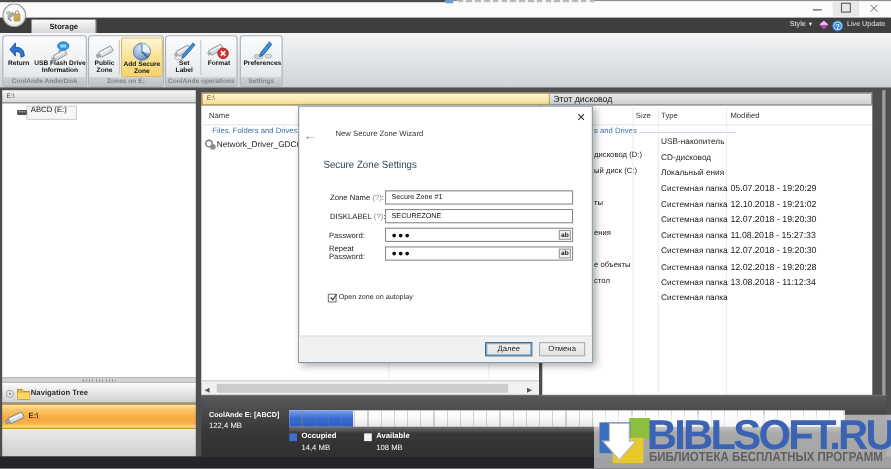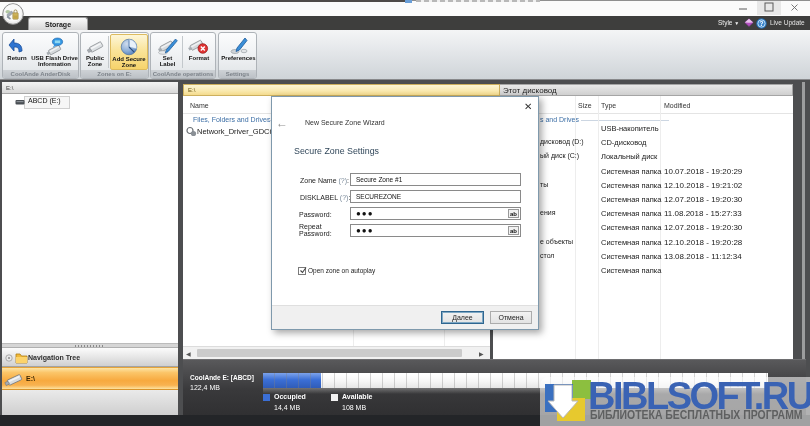--- a/index.html
+++ b/index.html
@@ -253,36 +253,36 @@
   <div class="abs" style="left:88px;top:24px;width:88px;height:1px;background:#ccd6e2;"></div>
   <div class="abs" style="left:82px;top:0;width:1px;height:263px;background:#ededed;"></div>
   <div class="abs" style="left:105px;top:0;width:1px;height:263px;background:#ededed;"></div>
   <div class="abs" style="left:167px;top:0;width:1px;height:263px;background:#ededed;"></div>
 </div>
 <div class="abs" id="rrows" style="left:493px;top:124px;width:300px;">
 <div class="abs row7" style="left:108px;top:0.0px;">USB-накопитель</div>
 <div class="abs row7 frg" style="left:47px;top:14.2px;">дисковод (D:)</div>
 <div class="abs row7" style="left:108px;top:14.2px;">CD-дисковод</div>
 <div class="abs row7 frg" style="left:47px;top:28.4px;">ый диск (C:)</div>
-<div class="abs row7" style="left:108px;top:28.4px;">Локальный диск</div>
+<div class="abs row7" style="left:108px;top:28.4px;">Локальный ения</div>
 <div class="abs row7" style="left:108px;top:42.6px;">Системная папка</div>
-<div class="abs row7 dte" style="left:171px;top:42.6px;">10.07.2018 - 19:20:29</div>
+<div class="abs row7 dte" style="left:171px;top:42.6px;">05.07.2018 - 19:20:29</div>
 <div class="abs row7 frg" style="left:47px;top:56.8px;">ты</div>
 <div class="abs row7" style="left:108px;top:56.8px;">Системная папка</div>
 <div class="abs row7 dte" style="left:171px;top:56.8px;">12.10.2018 - 19:21:02</div>
 <div class="abs row7" style="left:108px;top:71.0px;">Системная папка</div>
 <div class="abs row7 dte" style="left:171px;top:71.0px;">12.07.2018 - 19:20:30</div>
 <div class="abs row7 frg" style="left:47px;top:85.2px;">ения</div>
 <div class="abs row7" style="left:108px;top:85.2px;">Системная папка</div>
 <div class="abs row7 dte" style="left:171px;top:85.2px;">11.08.2018 - 15:27:33</div>
 <div class="abs row7" style="left:108px;top:99.4px;">Системная папка</div>
 <div class="abs row7 dte" style="left:171px;top:99.4px;">12.07.2018 - 19:20:30</div>
 <div class="abs row7 frg" style="left:47px;top:113.6px;">е объекты</div>
 <div class="abs row7" style="left:108px;top:113.6px;">Системная папка</div>
-<div class="abs row7 dte" style="left:171px;top:113.6px;">12.10.2018 - 19:20:28</div>
+<div class="abs row7 dte" style="left:171px;top:113.6px;">12.02.2018 - 19:20:28</div>
 <div class="abs row7 frg" style="left:47px;top:127.8px;">стол</div>
 <div class="abs row7" style="left:108px;top:127.8px;">Системная папка</div>
 <div class="abs row7 dte" style="left:171px;top:127.8px;">13.08.2018 - 11:12:34</div>
 <div class="abs row7" style="left:108px;top:142.0px;">Системная папка</div>
 </div>
 
 <div class="abs" id="status"></div>
 <div class="abs wtxt" style="left:190px;top:374px;font-size:6.5px;">CoolAnde E: [ABCD]</div>
 <div class="abs wtxt" style="left:190px;top:384px;font-weight:normal;">122,4 MB</div>
 <div class="abs" id="pbar" style="left:263px;top:373px;width:505px;height:15px;background:linear-gradient(#ffffff 8%,#f6f6f6 55%,#e6e6e6);"></div>

